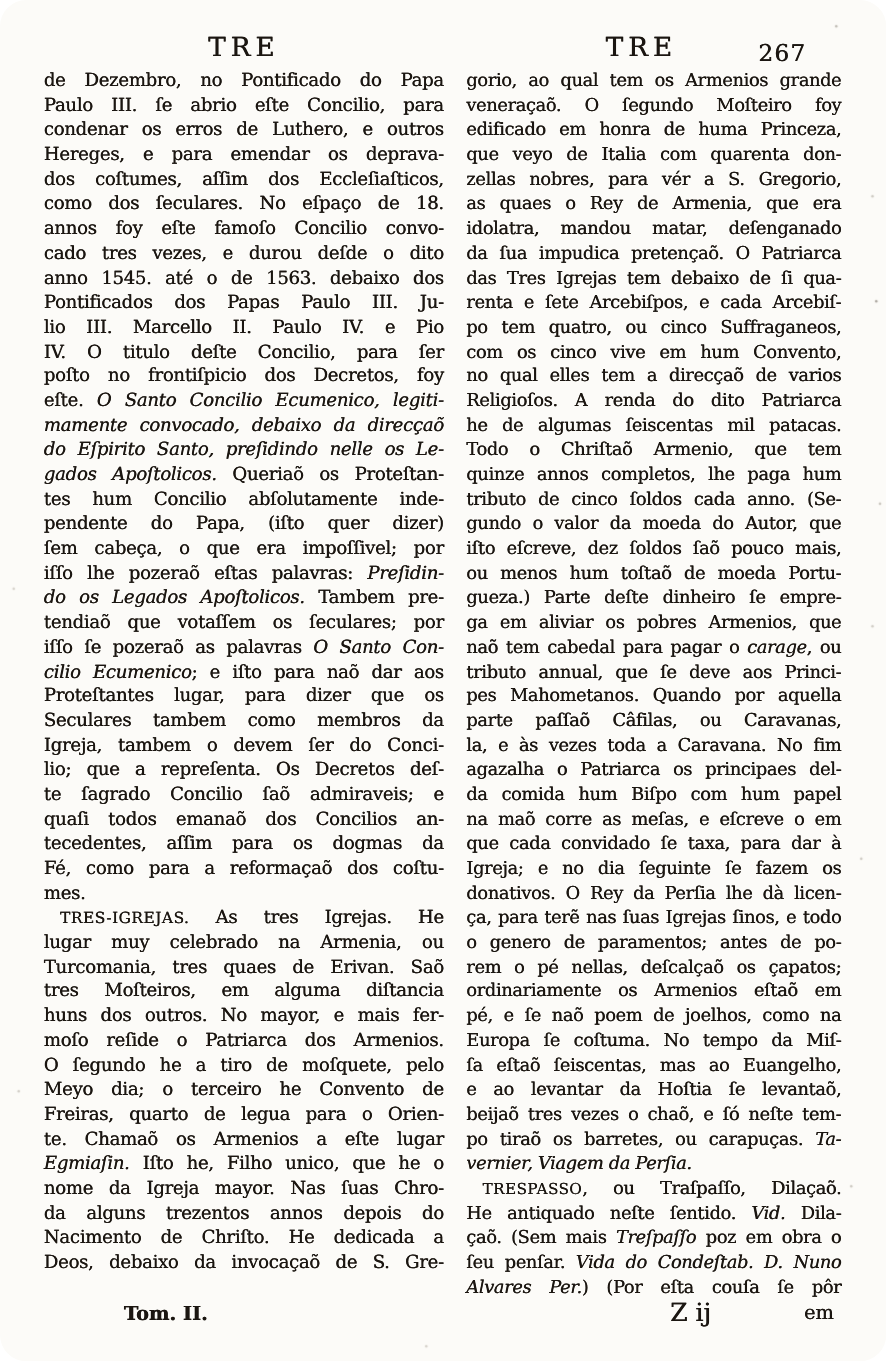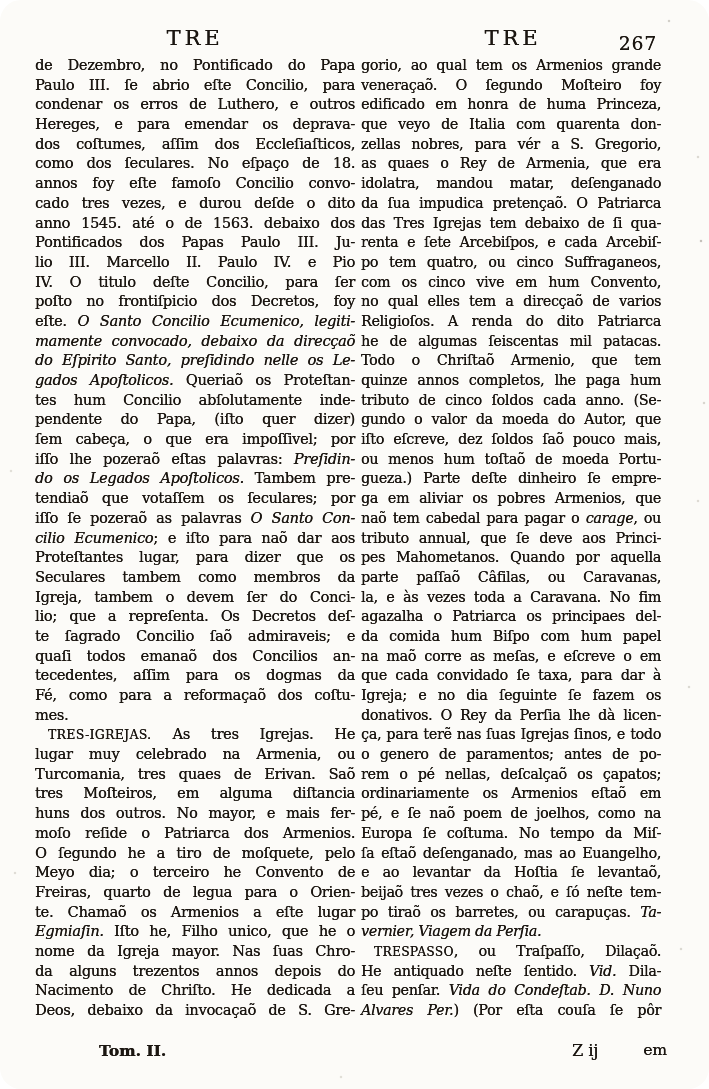--- a/index.html
+++ b/index.html
@@ -32,53 +32,52 @@
   }
   .header-title{
     position:absolute;top:26px;
     font-size:21px;letter-spacing:4px;
     text-shadow:0.3px 0 0 currentColor;
     text-align:center;
   }
   .ht-left{left:35px;width:320px;}
   .ht-right{left:363px;width:300px;}
   .page-number{
-    position:absolute;top:33px;right:52px;
+    position:absolute;top:33px;right:64px;
     font-size:18.5px;letter-spacing:1px;
     text-shadow:0.3px 0 0 currentColor;
   }
   .columns{
     position:absolute;top:56px;left:35px;
     display:flex;gap:6px;
   }
   .col{text-shadow:0.25px 0 0 currentColor;}
   .col-left{width:320px;}
-  .col-right{width:300px;}
+  .col-right{width:300px;margin-left:12px;}
   .line{
     height:19.7px;line-height:19.7px;
     font-size:14.5px;letter-spacing:-0.25px;
     white-space:nowrap;
     text-align:justify;text-align-last:justify;
   }
   .col-right .line{font-size:14.2px;}
   .line.indent{padding-left:13px;}
   .line.nj{text-align-last:left;}
   .it{font-style:italic;}
   .sc{font-size:0.85em;letter-spacing:0.4px;}
   .tome-line{
     position:absolute;left:99px;top:1041px;
     font-size:15.5px;line-height:19.7px;
     text-shadow:0.3px 0 0 currentColor;
     font-weight:bold;
   }
   .gathering-sig{
     position:absolute;left:536px;top:1041px;
-    font-size:16px;line-height:19.7px;
-    text-shadow:0.3px 0 0 currentColor;
-    margin-left:36px;
+    font-size:20px;line-height:19.7px;
+    text-shadow:0.3px 0 0 currentColor;
   }
   .catchword{
     position:absolute;right:42px;top:1041px;
     font-size:15.5px;line-height:19.7px;
     text-shadow:0.3px 0 0 currentColor;
   }
 </style>
 </head>
 <body>
 
@@ -175,27 +174,28 @@
         <div class="line"><span>na maõ corre as meſas, e eſcreve o em</span></div>
         <div class="line"><span>que cada convidado ſe taxa, para dar à</span></div>
         <div class="line"><span>Igreja; e no dia ſeguinte ſe fazem os</span></div>
         <div class="line"><span>donativos. O Rey da Perſia lhe dà licen-</span></div>
         <div class="line"><span>ça, para terẽ nas ſuas Igrejas ſinos, e todo</span></div>
         <div class="line"><span>o genero de paramentos; antes de po-</span></div>
         <div class="line"><span>rem o pé nellas, deſcalçaõ os çapatos;</span></div>
         <div class="line"><span>ordinariamente os Armenios eſtaõ em</span></div>
         <div class="line"><span>pé, e ſe naõ poem de joelhos, como na</span></div>
         <div class="line"><span>Europa ſe coſtuma. No tempo da Miſ-</span></div>
-        <div class="line"><span>ſa eſtaõ deſenganado, mas ao Euangelho,</span></div>
+        <div class="line"><span>ſa eſtaõ ſeiscentas, mas ao Euangelho,</span></div>
         <div class="line"><span>e ao levantar da Hoſtia ſe levantaõ,</span></div>
         <div class="line"><span>beijaõ tres vezes o chaõ, e ſó neſte tem-</span></div>
         <div class="line"><span>po tiraõ os barretes, ou carapuças. </span><span class="it">Ta-</span></div>
         <div class="line nj"><span class="it">vernier, Viagem da Perſia.</span></div>
         <div class="line indent"><span class="sc">TRESPASSO</span><span>, ou Traſpaſſo, Dilaçaõ.</span></div>
         <div class="line"><span>He antiquado neſte ſentido. </span><span class="it">Vid.</span><span> Dila-</span></div>
+        <div class="line"><span>çaõ. (Sem mais </span><span class="it">Treſpaſſo</span><span> poz em obra o</span></div>
         <div class="line"><span>ſeu penſar. </span><span class="it">Vida do Condeſtab. D. Nuno</span></div>
         <div class="line"><span class="it">Alvares Per.</span><span>) (Por eſta couſa ſe pôr</span></div>
       </div>
   </div>
 
   <div class="tome-line">Tom. II.</div>
   <div class="gathering-sig">Z ij</div>
   <div class="catchword">em</div>
 </div>
 

